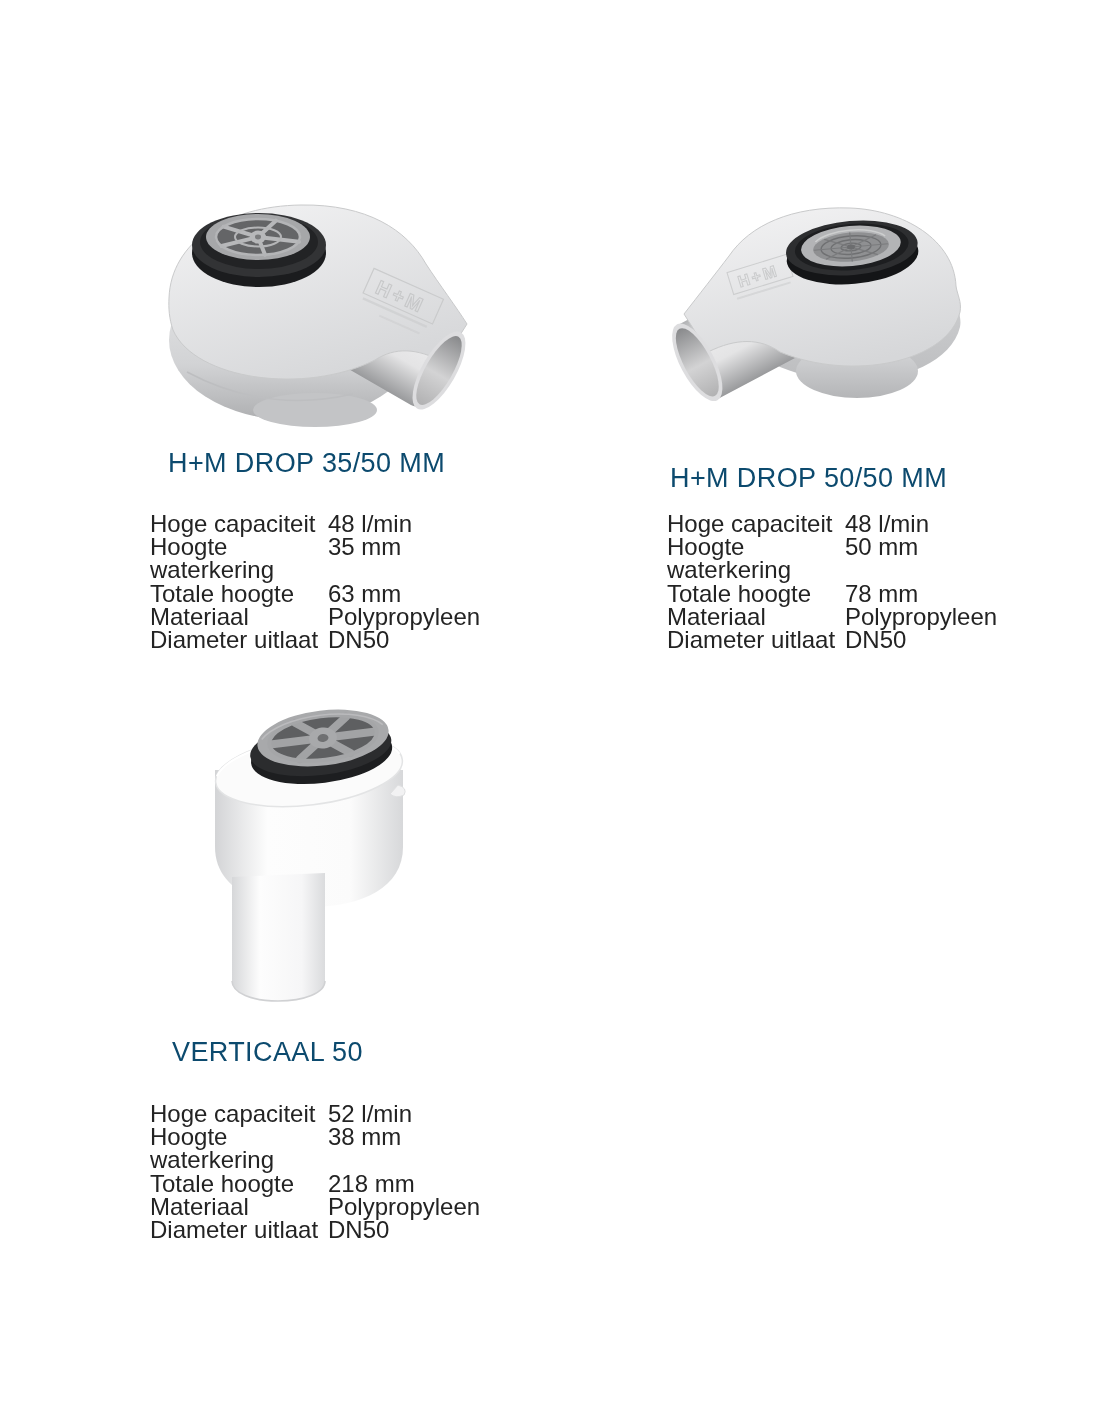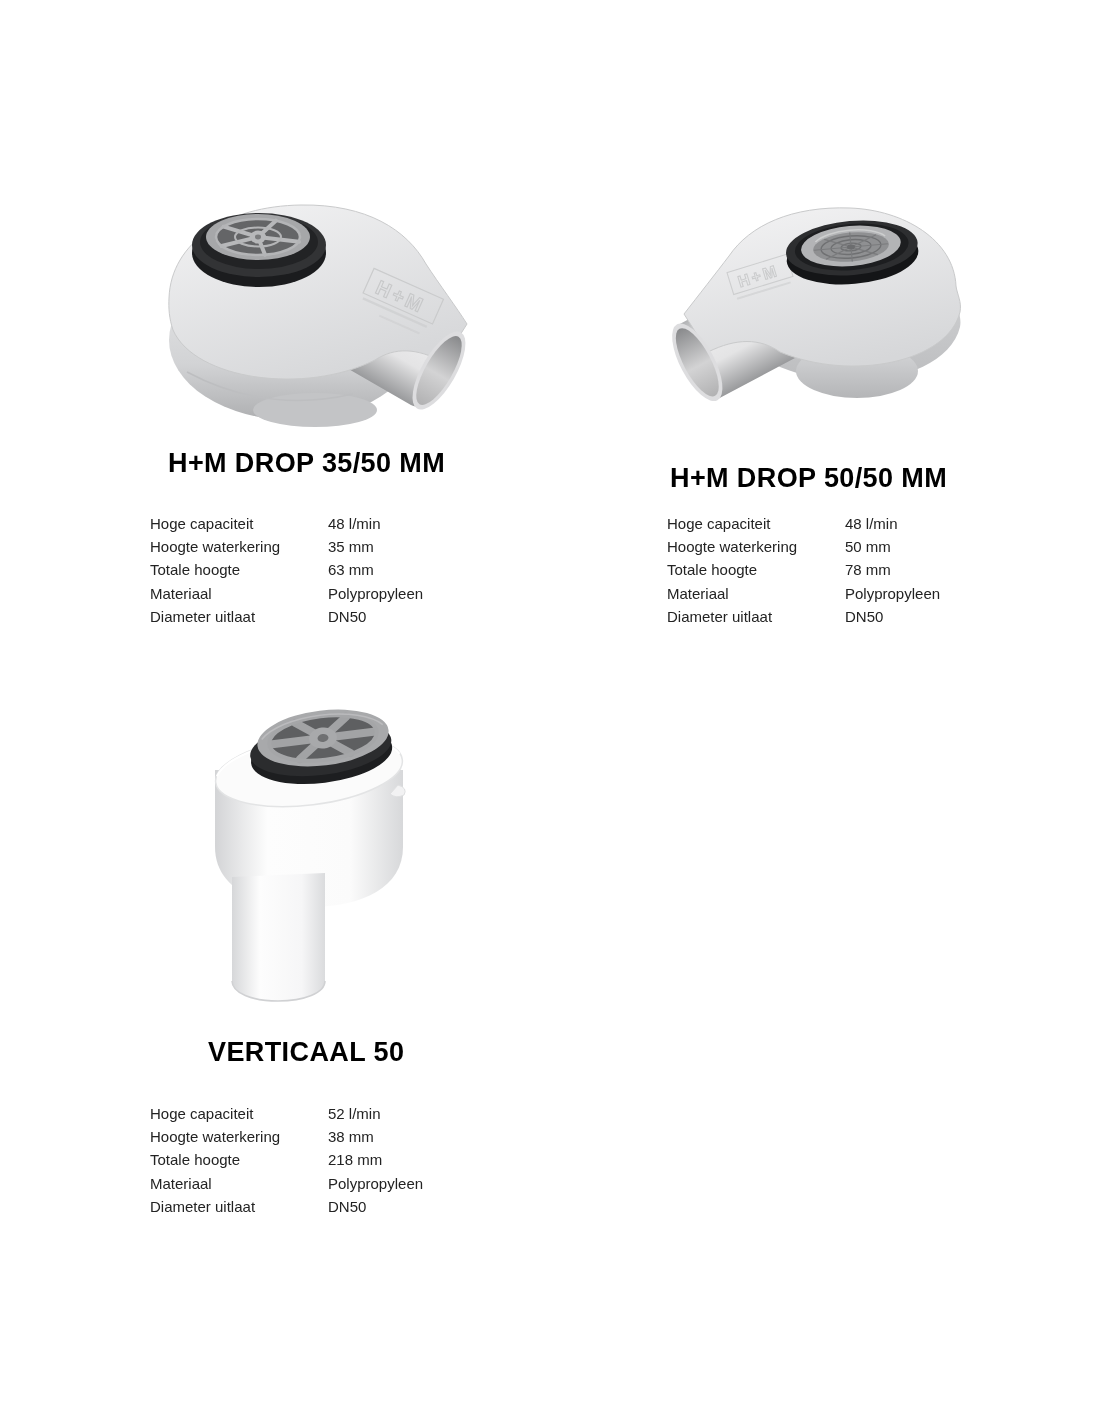--- a/index.html
+++ b/index.html
@@ -9,28 +9,28 @@
     height: 1422px;
     background: #ffffff;
     font-family: "Liberation Sans", sans-serif;
     overflow: hidden;
   }
   .figure { position: absolute; }
   .figure svg { display: block; }
   .product-title {
     position: absolute;
     font-size: 27px;
-    font-weight: bold;
+    font-weight: normal;
     letter-spacing: 0.4px;
-    color: #000000;
+    color: #0c4a6e;
     white-space: nowrap;
   }
   .spec-table {
     position: absolute;
-    font-size: 15px;
+    font-size: 24px;
     color: #232323;
   }
   .spec-row { display: flex; line-height: 23.2px; }
   .spec-label { width: 178px; flex: 0 0 178px; }
   .spec-value { white-space: nowrap; text-align: center; }
 </style>
 </head>
 <body>
 
 <div id="page">
@@ -238,21 +238,21 @@
         <ellipse cx="133" cy="43" rx="54" ry="22" fill="none" stroke="#a5a6a8" stroke-width="4"></ellipse>
         <ellipse cx="133" cy="43" rx="14" ry="10.5" fill="#a8a9ab"></ellipse>
         <ellipse cx="133" cy="43" rx="5.5" ry="4" fill="#6f7072"></ellipse>
         <path d="M 72,37 A 66 27.5 0 0 1 194,37" fill="none" stroke="#bcbdbf" stroke-width="1.6" opacity="0.9"></path>
       </g>
     </svg>
   </div>
 
   <div class="product-title" style="left:168px; top:448px;">H+M DROP 35/50 MM</div>
   <div class="product-title" style="left:670px; top:463px;">H+M DROP 50/50 MM</div>
-  <div class="product-title" style="left:172px; top:1037px;margin-left:36px;">VERTICAAL 50</div>
+  <div class="product-title" style="left:172px; top:1037px;">VERTICAAL 50</div>
 
   <div class="spec-table" style="left:150px; top:512px;">
     <div class="spec-row">
       <span class="spec-label">Hoge capaciteit</span>
       <span class="spec-value">48 l/min</span>
     </div>
     <div class="spec-row">
       <span class="spec-label">Hoogte waterkering</span>
       <span class="spec-value">35 mm</span>
     </div>

